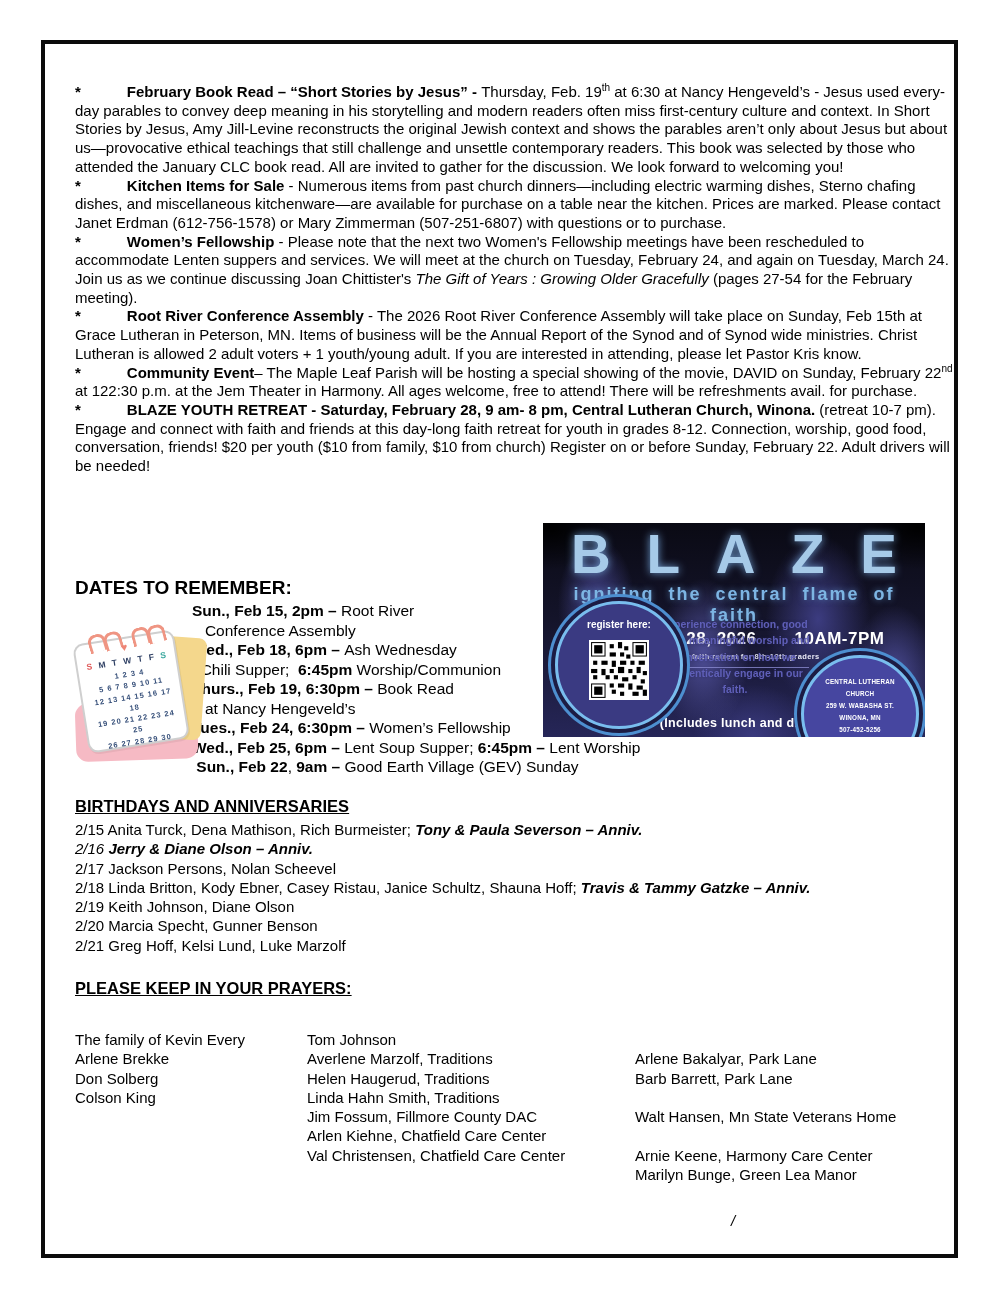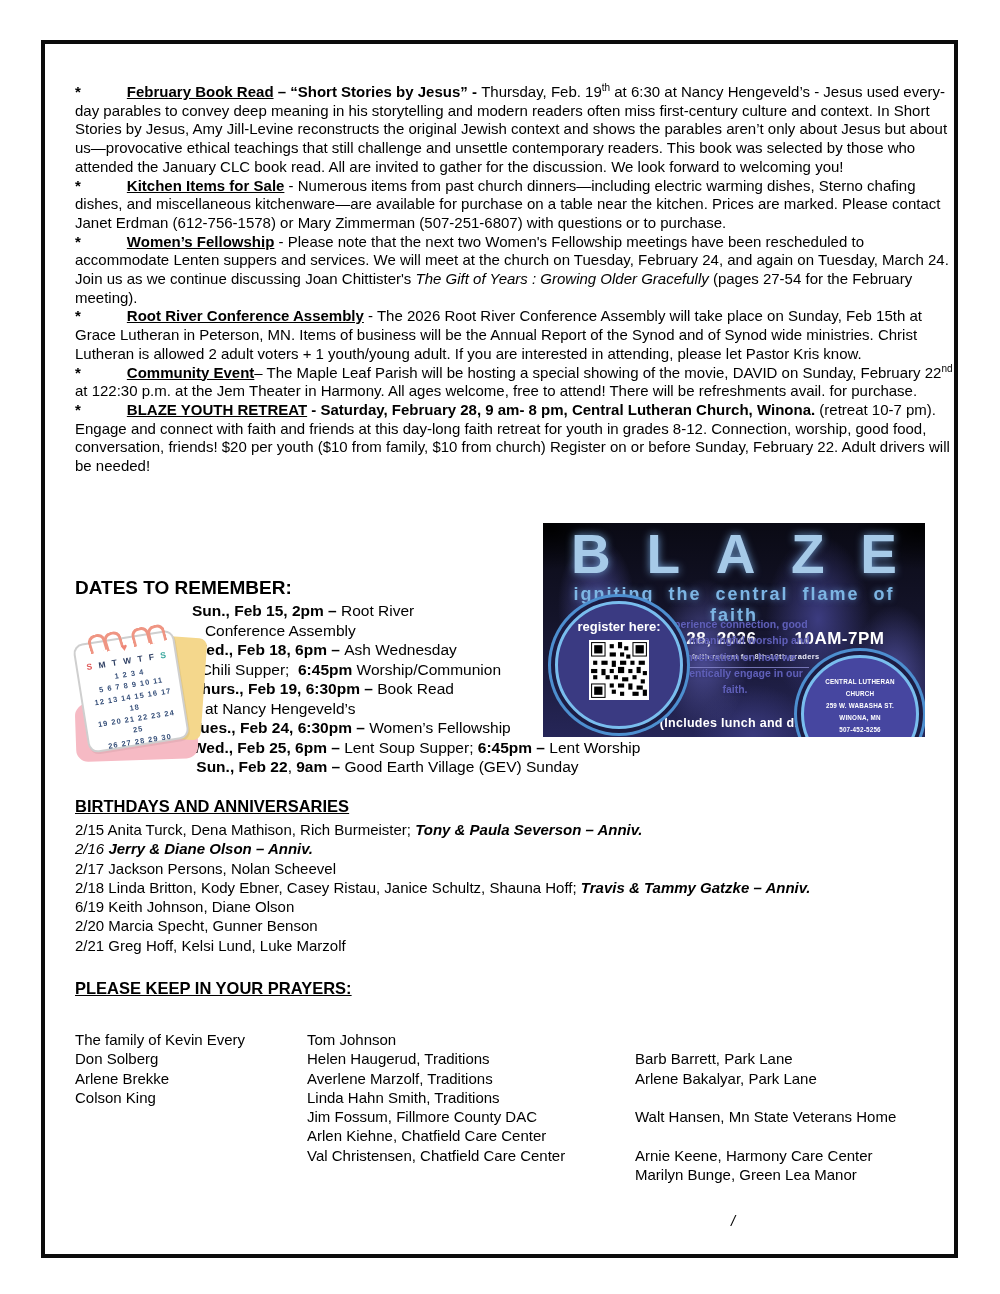--- a/index.html
+++ b/index.html
@@ -3,21 +3,21 @@
 <meta charset="utf-8">
 <style>
   html,body{margin:0;padding:0;}
   body{
     width:1000px;height:1294px;position:relative;background:#ffffff;
     font-family:"Liberation Sans",sans-serif;color:#000;
     -webkit-font-smoothing:antialiased;
   }
   .b{font-weight:bold;}
   .i{font-style:italic;}
-  .u{text-decoration:underline;padding-left:46px;}
+  .u{padding-left:46px;}
   .sup{font-size:10px;vertical-align:super;line-height:0;}
 
   #page-border{
     position:absolute;left:41px;top:40px;width:909px;height:1210px;
     border:4px solid #0b0b0b;background:#fff;
   }
 
   
   #announcements{
     position:absolute;left:75px;top:83px;width:878px;
@@ -103,21 +103,21 @@
   }
   .flyer-circle{
     position:absolute;border-radius:50%;
     border:3px solid #79bdee;
     box-shadow:0 0 0 4px #1c1c44,0 0 0 7px #4d8fd0;
     background:#3a3a82;
   }
   #register-circle{left:12px;top:78px;width:122px;height:122px;}
   #register-label{
     position:absolute;top:15px;left:0;right:0;text-align:center;
-    color:#fff;font-weight:bold;font-size:13px;
+    color:#fff;font-weight:bold;font-size:10px;
   }
   #qr-box{position:absolute;left:31px;top:36px;width:60px;height:60px;}
   #church-circle{right:6px;top:132px;width:112px;height:112px;background:#4646a0;}
   #church-lines{
     position:absolute;top:18px;left:8px;right:8px;text-align:center;
     color:#fff;font-weight:bold;font-size:6.3px;line-height:1.9;letter-spacing:.2px;
   }
 </style>
 </head>
 <body>
@@ -239,43 +239,43 @@
       </div>
   </div>
 </div>
 
 <div id="bday-heading">BIRTHDAYS AND ANNIVERSARIES</div>
 <div id="bday-lines">
     <div><span>2/15 Anita Turck, Dena Mathison, Rich Burmeister; </span><span class="b i">Tony &amp; Paula Severson – Anniv.</span></div>
     <div><span class="i">2/16 </span><span class="b i">Jerry &amp; Diane Olson – Anniv.</span></div>
     <div><span>2/17 Jackson Persons, Nolan Scheevel</span></div>
     <div><span>2/18 Linda Britton, Kody Ebner, Casey Ristau, Janice Schultz, Shauna Hoff; </span><span class="b i">Travis &amp; Tammy Gatzke – Anniv.</span></div>
-    <div><span>6/19 Keith Johnson, Diane Olson</span></div>
+    <div><span>2/19 Keith Johnson, Diane Olson</span></div>
     <div><span>2/20 Marcia Specht, Gunner Benson</span></div>
     <div><span>2/21 Greg Hoff, Kelsi Lund, Luke Marzolf</span></div>
   </div>
 
 <div id="prayer-heading">PLEASE KEEP IN YOUR PRAYERS:</div>
 <div id="prayer-rows">
     <div class="prayer-row">
       <div>The family of Kevin Every</div>
       <div>Tom Johnson</div>
       <div></div>
+    </div>
+    <div class="prayer-row">
+      <div>Arlene Brekke</div>
+      <div>Averlene Marzolf, Traditions</div>
+      <div>Arlene Bakalyar, Park Lane</div>
     </div>
     <div class="prayer-row">
       <div>Don Solberg</div>
       <div>Helen Haugerud, Traditions</div>
       <div>Barb Barrett, Park Lane</div>
     </div>
     <div class="prayer-row">
-      <div>Arlene Brekke</div>
-      <div>Averlene Marzolf, Traditions</div>
-      <div>Arlene Bakalyar, Park Lane</div>
-    </div>
-    <div class="prayer-row">
       <div>Colson King</div>
       <div>Linda Hahn Smith, Traditions</div>
     </div>
     <div class="prayer-row">
       <div></div>
       <div>Jim Fossum, Fillmore County DAC</div>
       <div>Walt Hansen, Mn State Veterans Home</div>
     </div>
     <div class="prayer-row">
       <div></div>

